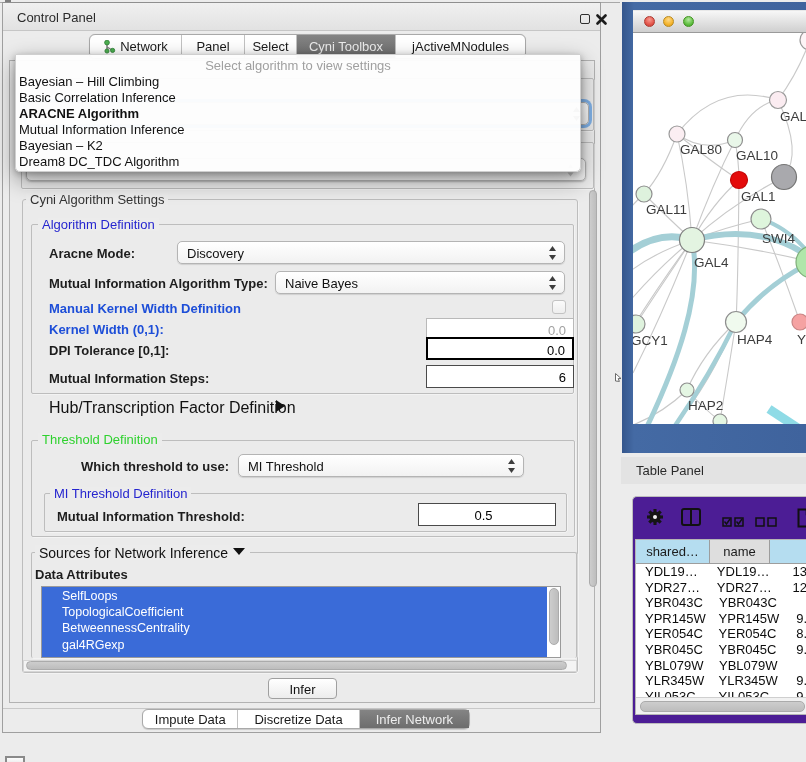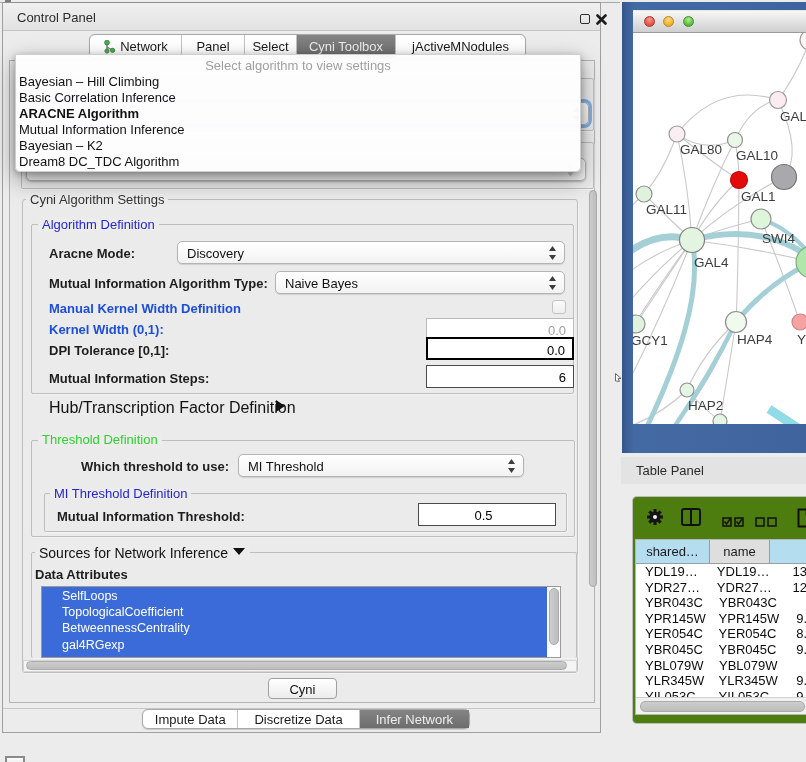--- a/index.html
+++ b/index.html
@@ -174,21 +174,21 @@
       <div style="padding:1px 0 0 20px;height:16.5px;">gal4RGexp</div>
     </div>
     <div class="sbthumbV" style="left:507px;top:1px;width:10px;height:57px;"></div>
   </div>
 
   <div class="abs" style="left:23px;top:660px;width:554px;height:12px;background:#f4f4f4;border:1px solid #d6d6d6;"></div>
   <div class="sbthumbH" style="left:26px;top:661px;width:541px;height:9px;"></div>
 
   <div class="sbthumbV" style="left:589px;top:190px;width:8px;height:397px;"></div>
 
-  <div class="abs" style="left:268px;top:678px;width:69px;height:21px;background:linear-gradient(#ffffff,#ececec);border:1px solid #9f9f9f;border-radius:4px;text-align:center;padding-top:3px;font-size:13px;color:#111;">Cyni</div>
+  <div class="abs" style="left:268px;top:678px;width:69px;height:21px;background:linear-gradient(#ffffff,#ececec);border:1px solid #9f9f9f;border-radius:4px;text-align:center;padding-top:3px;font-size:13px;color:#111;">Infer</div>
 
   <div class="abs" style="left:3px;top:708px;width:597px;height:1px;background:#c8c8c8;"></div>
   <div class="tabstrip" style="left:142px;top:709px;width:328px;height:20px;background:#fff;">
     <div class="tab" style="width:96px;">Impute Data</div>
     <div class="tab" style="width:122px;">Discretize Data</div>
     <div class="tab sel" style="width:110px;">Infer Network</div>
   </div>
 
   <div class="abs" style="left:15px;top:54px;width:566px;height:118px;background:rgba(253,253,253,.97);border:1px solid #cfcfcf;border-radius:0 0 5px 5px;box-shadow:0 8px 22px rgba(0,0,0,.4),0 2px 6px rgba(0,0,0,.25);">
     <div style="text-align:center;color:#a0a0a0;font-size:13px;padding-top:3px;height:19px;">Select algorithm to view settings</div>
@@ -282,21 +282,21 @@
         <text x="104" y="311">HAP4</text>
         <text x="164" y="311">Y</text>
         <text x="55" y="377">HAP2</text>
       </g>
     </svg>
   </div>
 
   <div class="abs" style="left:621px;top:457px;width:185px;height:27px;background:#e3e3e3;">
     <span style="position:absolute;left:15px;top:6px;font-size:13px;color:#2a2a2a;">Table Panel</span>
   </div>
-  <div class="abs" style="left:632px;top:496px;width:174px;height:228px;background:#4d7c0f;border:1px solid #bdbdbd;border-radius:5px 0 0 5px;border-right:none;">
+  <div class="abs" style="left:632px;top:496px;width:174px;height:228px;background:#4c1d95;border:1px solid #bdbdbd;border-radius:5px 0 0 5px;border-right:none;">
 
     <svg class="abs" style="left:13px;top:11px" width="18" height="18" viewBox="0 0 18 18">
       <g stroke="#151515" stroke-width="3.1">
         <line x1="9" y1="1" x2="9" y2="17"></line>
           <line x1="1" y1="9" x2="17" y2="9"></line>
         <line x1="3.3" y1="3.3" x2="14.7" y2="14.7"></line>
           <line x1="14.7" y1="3.3" x2="3.3" y2="14.7"></line>
       </g>
       <circle cx="9" cy="9" r="5.6" fill="#151515"></circle>
       <circle cx="9" cy="9" r="2" fill="#f1f1f1"></circle>

